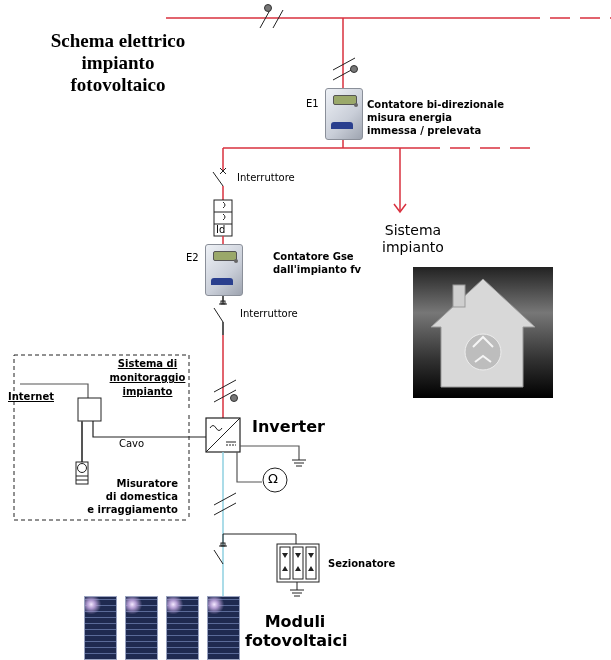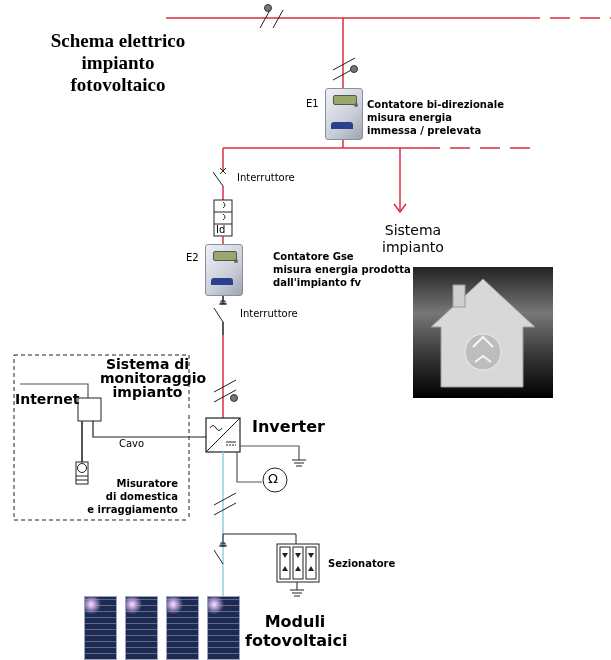--- a/index.html
+++ b/index.html
@@ -3,21 +3,21 @@
 <meta charset="utf-8">
 <style>
   html, body { margin: 0; padding: 0; background: #ffffff; }
   body { width: 611px; height: 660px; position: relative; overflow: hidden;
          font-family: "DejaVu Sans", sans-serif; color: #000; }
   svg#diagram { position: absolute; left: 0; top: 0; }
   .lbl { position: absolute; white-space: nowrap; line-height: 1.15; }
   .title { left: 8px; top: 30px; width: 220px; text-align: center; font-weight: bold; font-size: 19px; line-height: 22px; white-space: normal; font-family: Liberation Serif, serif; }
   .bold { font-weight: bold; }
   .small { font-size: 10px; }
-  .mid { font-size: 14px; }
+  .mid { font-size: 10px; text-decoration: underline; }
   .big { font-size: 16px; }
   .meter { position: absolute; width: 38px; height: 52px; border-radius: 3px;
            background: linear-gradient(135deg,#eef1f6 0%,#c9ced8 60%,#9ea4b0 100%);
            border: 1px solid #8a8f99; box-sizing: border-box; }
   .meter .screen { position: absolute; left: 7px; top: 6px; width: 22px; height: 8px; background: #9aa86a; border: 1px solid #555; border-radius: 2px; }
   .meter .dot { position: absolute; right: 4px; top: 14px; width: 4px; height: 4px; background: #666; border-radius: 50%; }
   .meter .label { position: absolute; left: 5px; top: 33px; width: 22px; height: 7px; background: #2a3f8e; border-radius: 3px 3px 0 0; }
   .house { position: absolute; left: 413px; top: 267px; width: 140px; height: 131px;
            background: linear-gradient(180deg,#222 0%,#777 35%,#333 70%,#000 100%); }
   .panel { position: absolute; top: 596px; width: 33px; height: 64px;
@@ -175,32 +175,31 @@
 </div>
 
 <div class="lbl small" style="left:186px;top:252px;">E2</div>
 <div class="meter" style="left:205px;top:244px;">
   <div class="screen"></div>
     <div class="dot"></div>
     <div class="label"></div>
 </div>
 <div class="lbl small bold" style="left:247px;top:250px;line-height:13px;margin-left:26px;">
   <div>Contatore Gse</div>
-  <div>misura energia prodotta</div>
   <div>dall'impianto fv</div>
 </div>
 
 <div class="lbl small" style="left:240px;top:308px;">Interruttore</div>
 
 <div class="lbl mid bold" style="left:100px;top:357px;width:95px;text-align:center;line-height:14px;">
   <div>Sistema di</div>
   <div>monitoraggio</div>
   <div>impianto</div>
 </div>
-<div class="lbl mid bold" style="left:15px;top:391px;">Internet</div>
+<div class="lbl mid bold" style="left:8px;top:391px;">Internet</div>
 <div class="lbl small" style="left:119px;top:438px;">Cavo</div>
 <div class="lbl small bold" style="left:78px;top:477px;width:100px;text-align:right;line-height:13px;">
   <div>Misuratore</div>
   <div>di domestica</div>
   <div>e irraggiamento</div>
 </div>
 
 <div class="lbl big bold" style="left:252px;top:418px;">Inverter</div>
 <div class="lbl" style="left:268px;top:472px;font-size:13px;">Ω</div>
 

